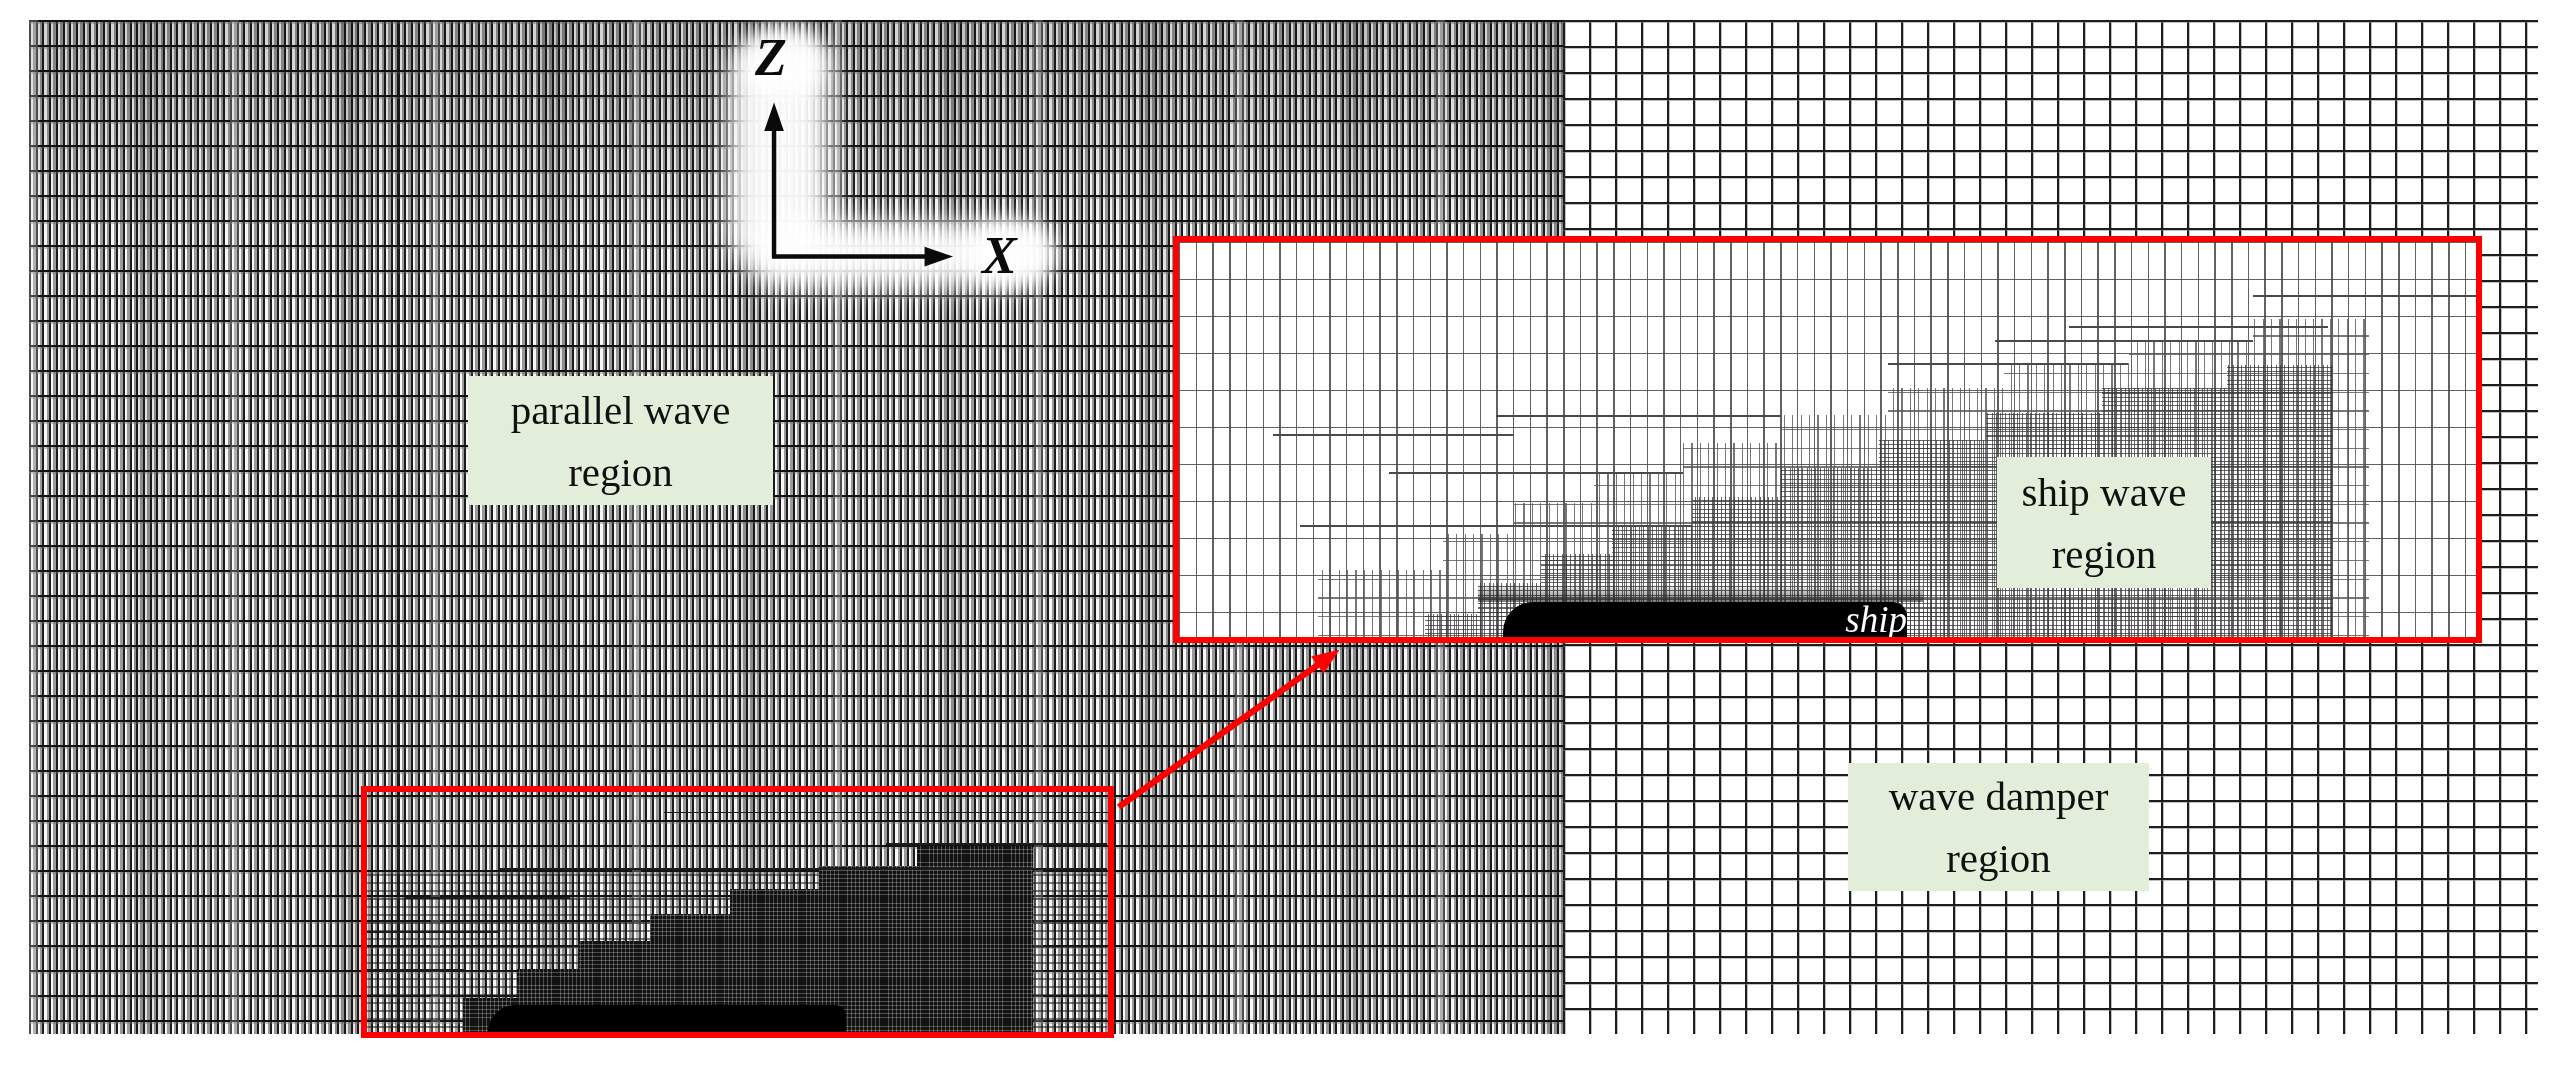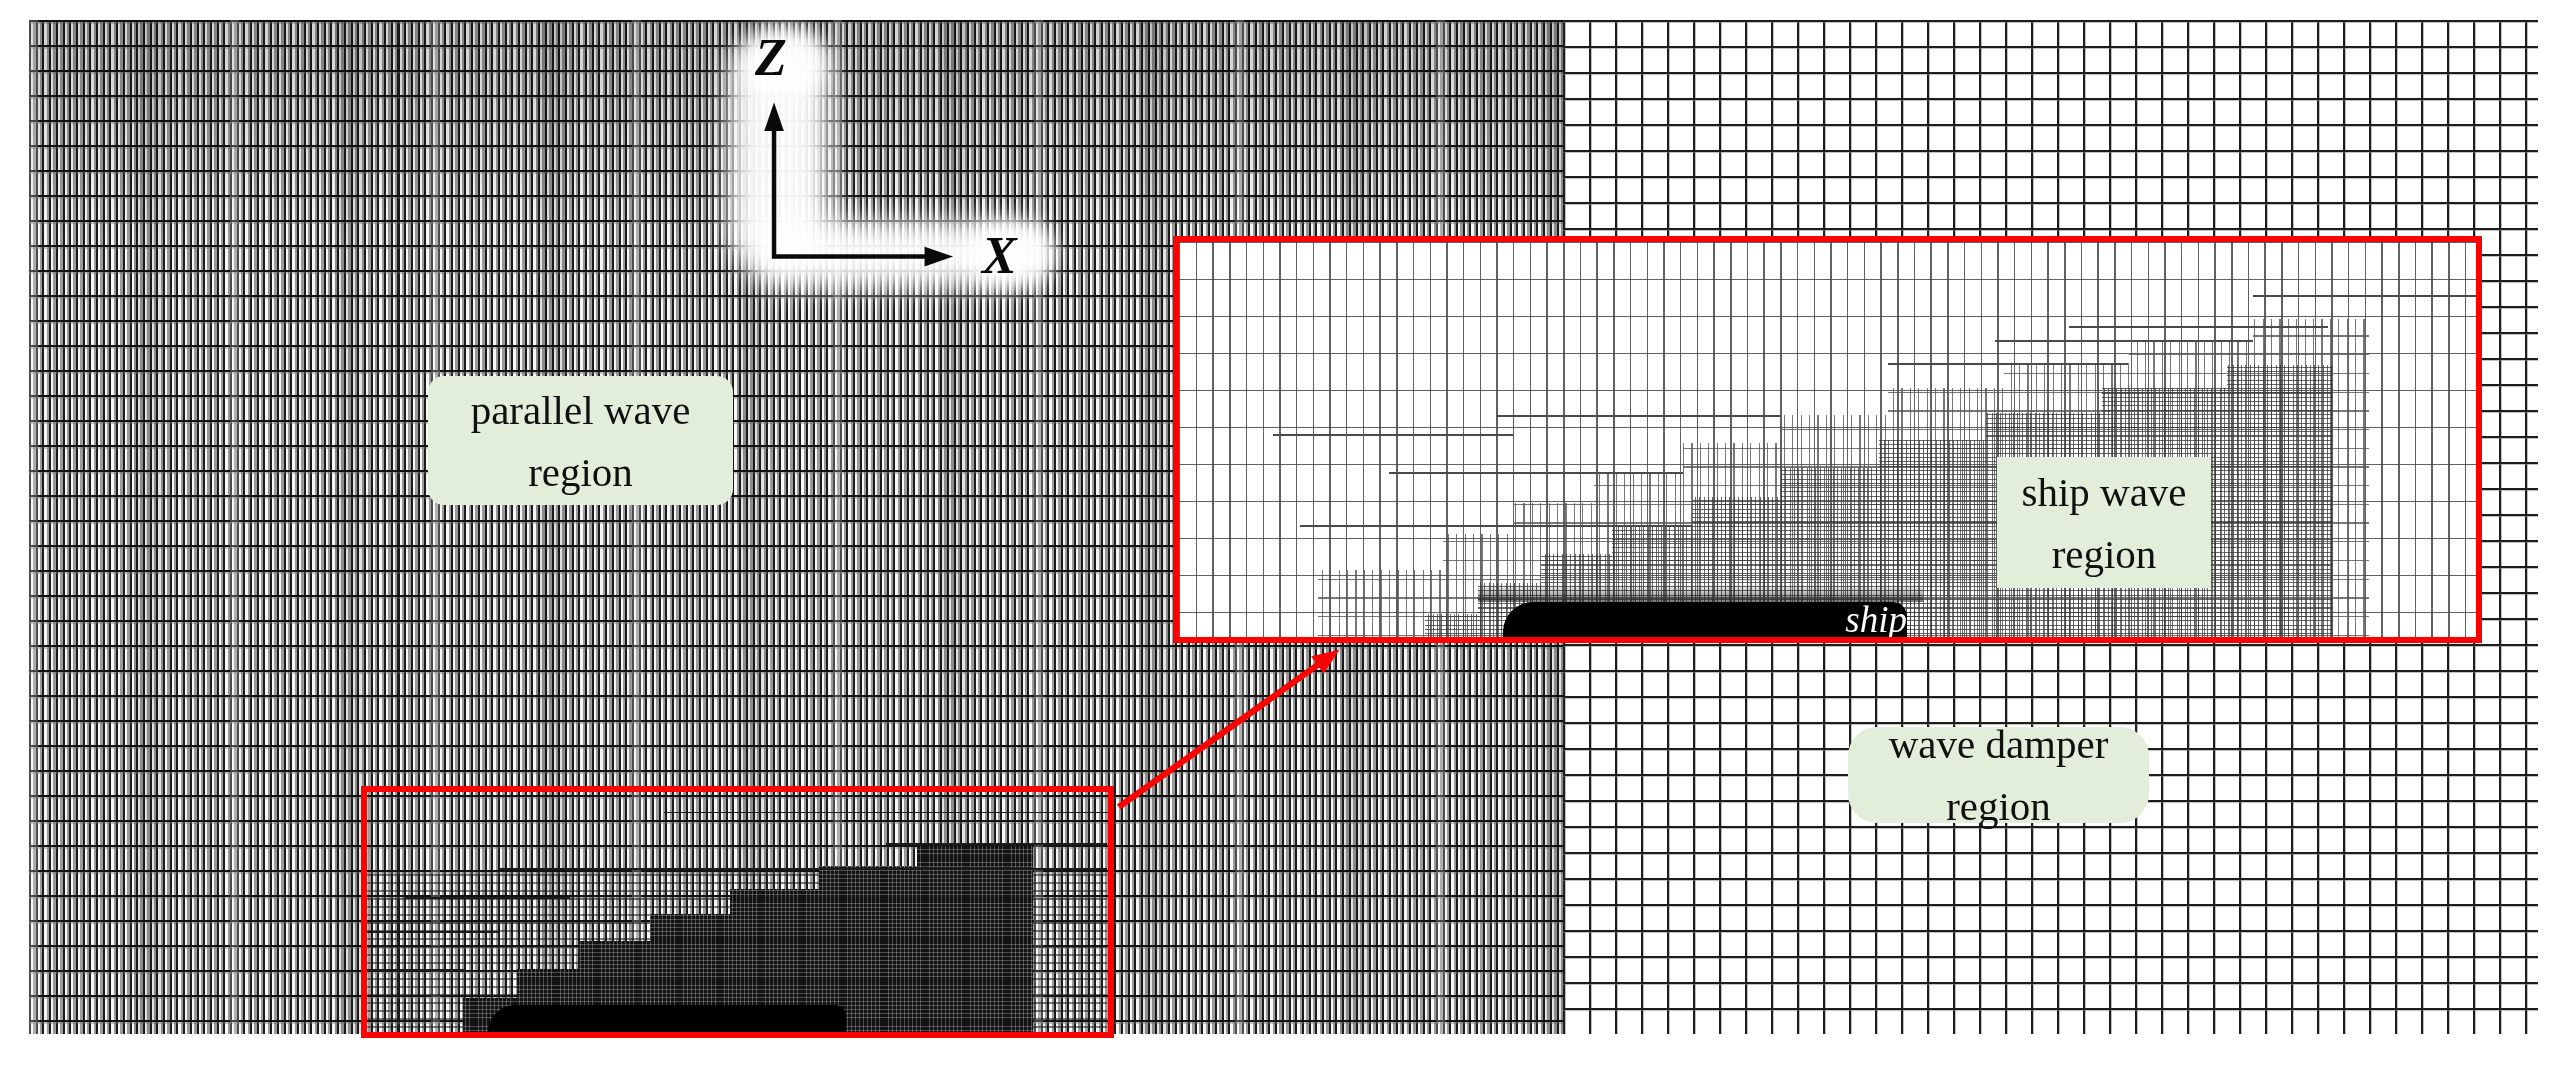--- a/index.html
+++ b/index.html
@@ -35,23 +35,23 @@
   
   .axis-letter{position:absolute;color:#0a0a0a;font-weight:bold;font-style:italic;font-size:52px;line-height:1;}
   .axis-z{left:755px;top:32px;}
   .axis-x{left:982px;top:230px;}
   
   .region-label{
     position:absolute;background:#e2eeda;color:#101010;
     display:flex;flex-direction:column;justify-content:center;align-items:center;
     font-size:41px;line-height:62px;text-align:center;
   }
-  .lbl-parallel{left:428px;top:376px;width:305px;height:129px;border-radius:16px;}
+  .lbl-parallel{left:468px;top:376px;width:305px;height:129px;}
   .lbl-shipwave{left:818px;top:215px;width:214px;height:131px;}
-  .lbl-damper{left:1848px;top:727px;width:301px;height:96px;border-radius:29px;}
+  .lbl-damper{left:1848px;top:763px;width:301px;height:128px;}
   
   .lowbox{
     position:absolute;left:361px;top:786px;width:753px;height:252px;
     border:6.2px solid #fe0000;box-sizing:border-box;overflow:hidden;
   }
   .lb-finerows{
     position:absolute;left:0;top:82px;width:740px;height:158px;
     background-image:repeating-linear-gradient(to bottom,rgba(25,25,25,.55) 0,rgba(25,25,25,.55) 1.6px,rgba(0,0,0,0) 1.6px,rgba(0,0,0,0) 8px);
   }
   .lb-wedge{

